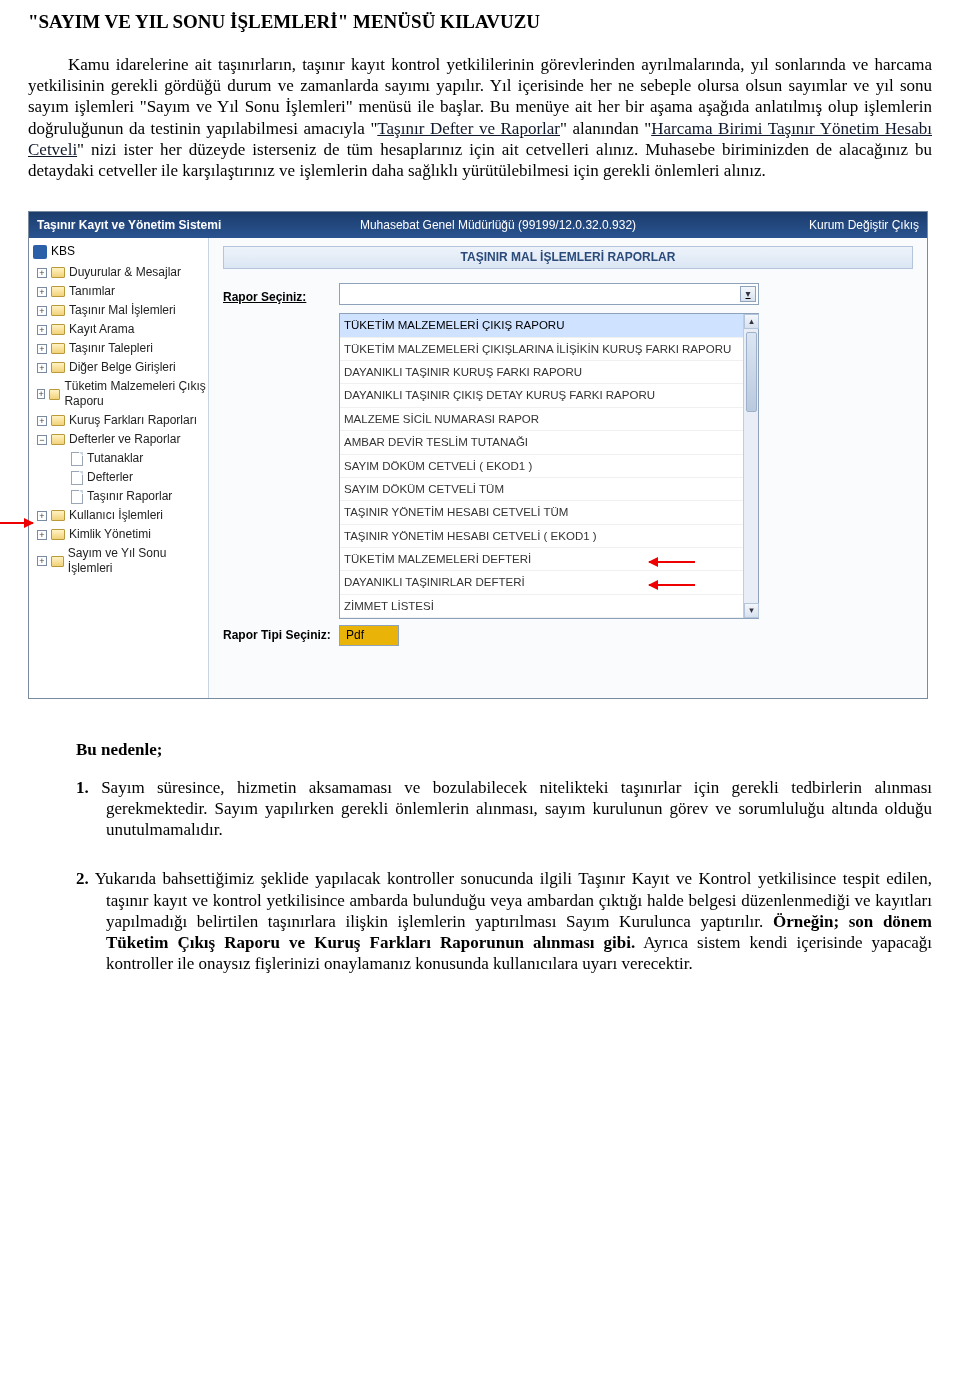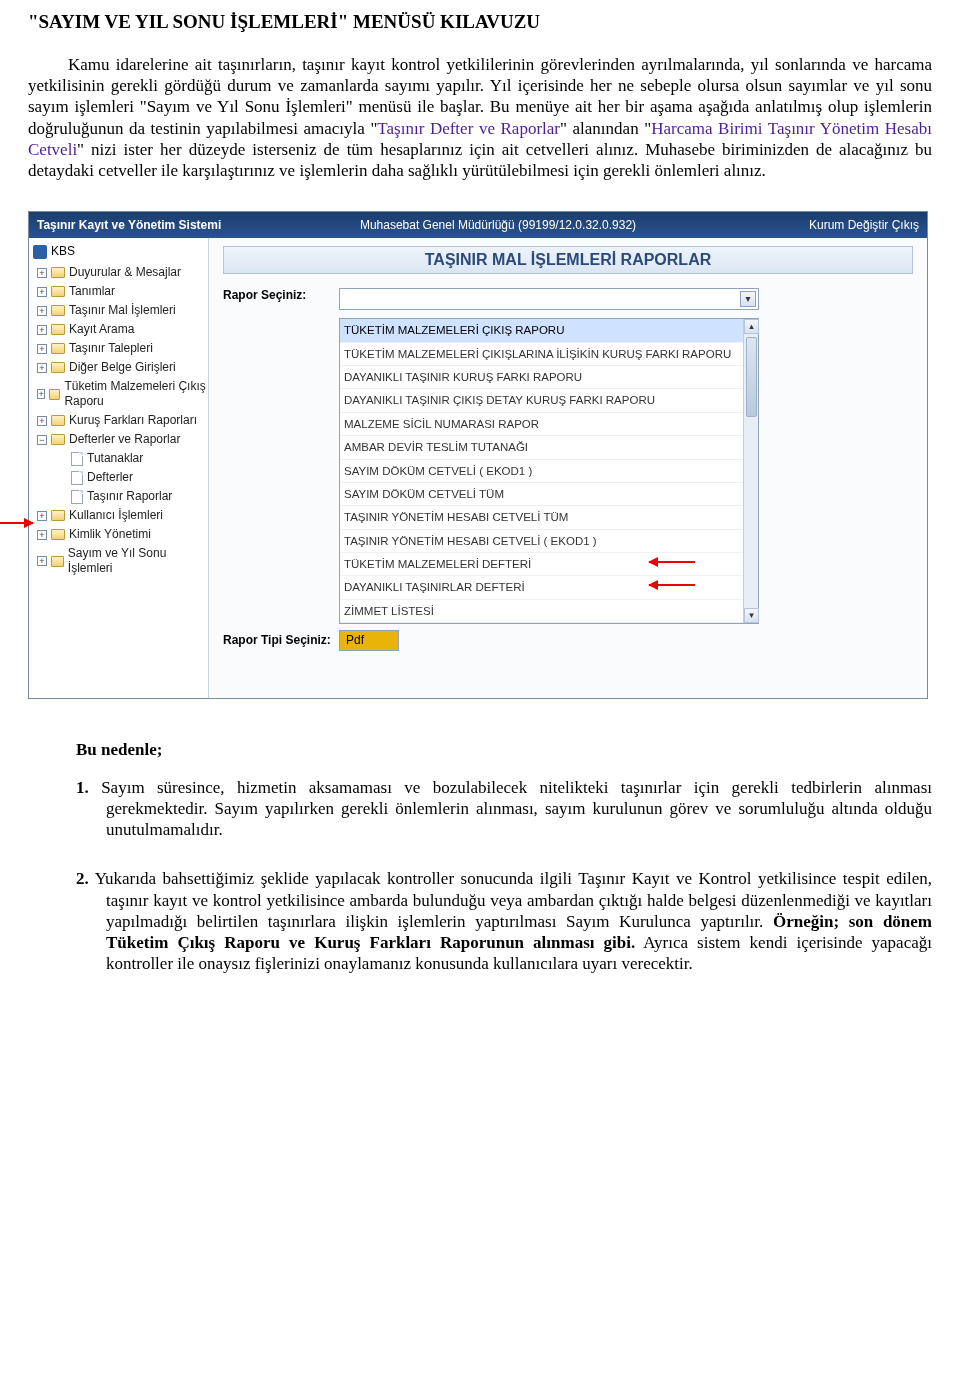--- a/index.html
+++ b/index.html
@@ -16,21 +16,21 @@
   .doc-title {
     font-weight: bold;
     font-size: 19px;
     margin-bottom: 20px;
   }
   .para {
     text-align: justify;
     margin-bottom: 14px;
     text-indent: 40px;
   }
-  .red { color: #4c1d95; }
+  .red { color: #0f172a; text-decoration: underline; }
 
   
   .app-shot {
     position: relative;
     width: 900px;
     margin: 30px 0 30px 0;
     border: 1px solid #7a8aa0;
     font-family: Arial, Helvetica, sans-serif;
     font-size: 12px;
     background: #fff;
@@ -93,25 +93,25 @@
     border-left:4px solid #fff; border-top:4px solid #c9d4e2;
   }
   .main-panel { flex:1; padding: 8px 14px; background:#f9fbfd; }
   .panel-title {
     background: linear-gradient(#eef3fa,#dbe6f4);
     border:1px solid #b4c4da;
     color:#2a4a7a;
     font-weight:bold;
     text-align:center;
     padding:3px 4px;
-    font-size:16px;
+    font-size:12px;
     margin-bottom: 14px;
   }
   .select-row {
-    display:flex; align-items:flex-start; gap:6px; margin-bottom:8px;
+    display:flex; align-items:flex-end; gap:6px; margin-bottom:8px;text-decoration:underline;
   }
   .select-row .lbl { font-weight:bold; font-size:12px; min-width:110px; }
   .select-box {
     position:relative; border:1px solid #8fa2bc; background:#fff;
     width: 420px; height:22px;
     display:flex; align-items:center; justify-content:flex-end; padding-right:2px;
   }
   .select-box .arrow {
     width:16px; height:16px; border:1px solid #8fa2bc;
     display:flex;align-items:center;justify-content:center;

